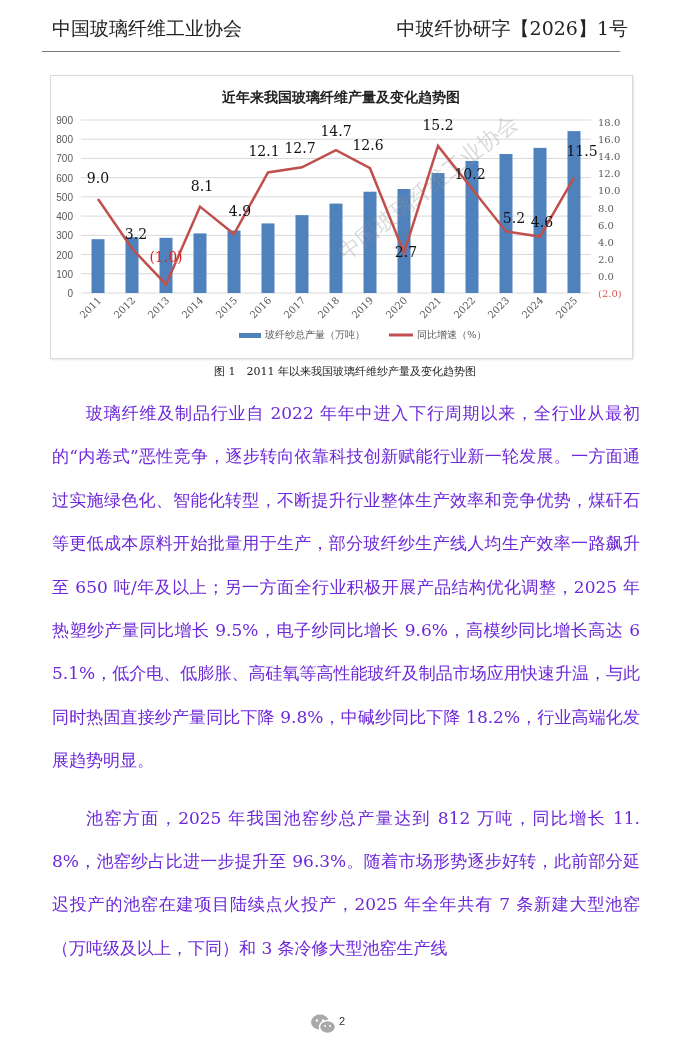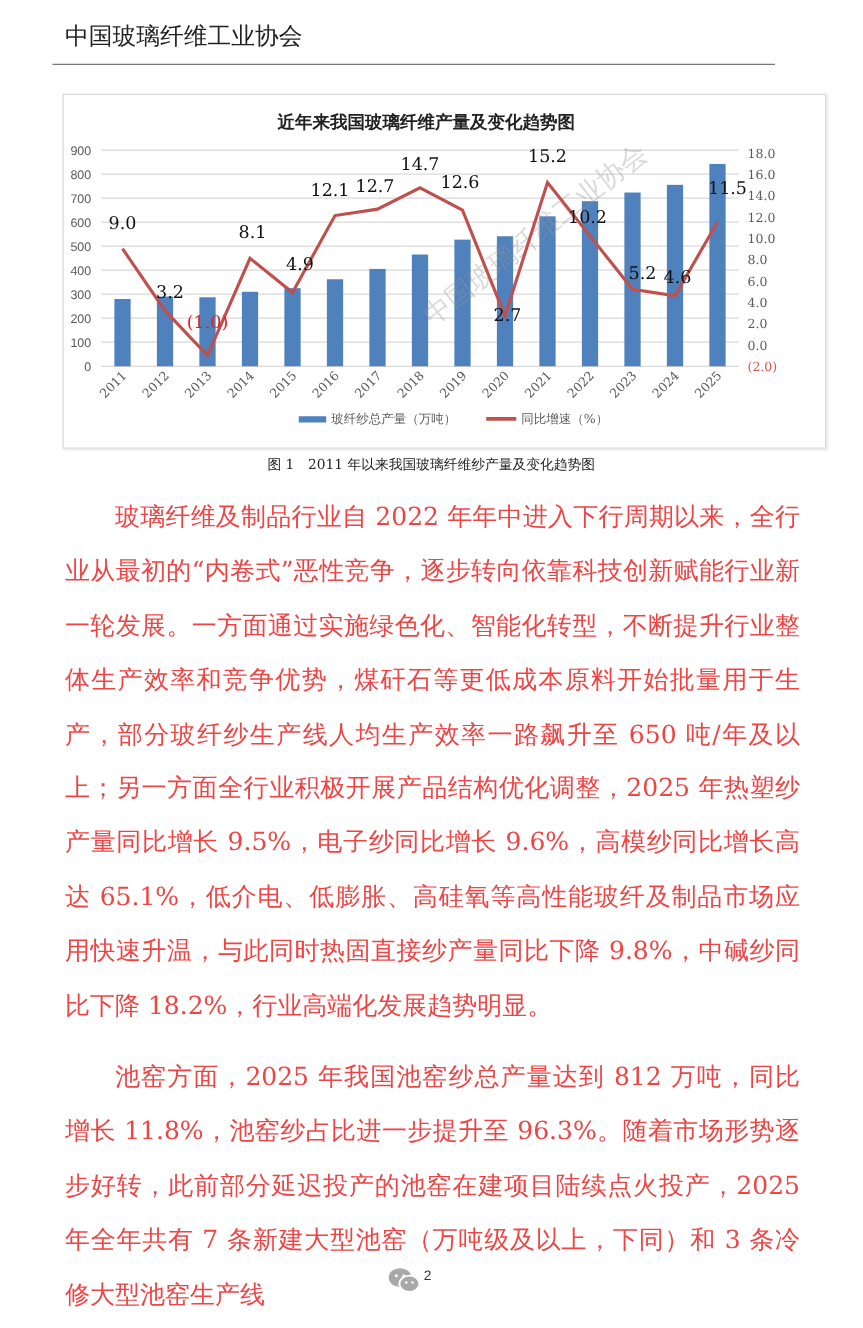--- a/index.html
+++ b/index.html
@@ -3,35 +3,36 @@
 <meta charset="utf-8">
 <style>
   html, body { margin: 0; padding: 0; background: #ffffff; }
   body { width: 690px; height: 1062px; position: relative; overflow: hidden;
          font-family: "DejaVu Serif", "Liberation Serif", serif; color: #1a1a1a; }
   .header { position: absolute; left: 52px; right: 62px; top: 14px; height: 30px;
             display: flex; justify-content: space-between; align-items: center;
             font-size: 19px; color: #222; }
   .header-rule { position: absolute; left: 42px; width: 578px; top: 51px; height: 1px; background: #777; }
   .chart-frame { position: absolute; left: 50px; top: 75px; width: 581px; height: 282px;
-                 border: 1px solid #d9d9d9; box-shadow: 1px 1px 2px #e6e6e6; background: #fff; padding-left: 28px; }
+                 border: 1px solid #d9d9d9; box-shadow: 1px 1px 2px #e6e6e6; background: #fff; }
   .chart-frame svg { position: absolute; left: 0; top: 0; }
   .caption { position: absolute; left: 0; right: 0; top: 364px; text-align: center; font-size: 11px; color: #222; }
-  .body-text { position: absolute; left: 52px; width: 588px; font-size: 20px; line-height: 43.4px; color: #ef4444; }
+  .body-text { position: absolute; left: 52px; width: 588px; font-size: 17px; line-height: 43.4px; color: #6d28d9; }
   .para { margin: 0; text-indent: 2em; text-align: justify; word-break: break-all; }
   .footer { position: absolute; left: 310px; top: 1012px; display: flex; align-items: center;
             font-family: "DejaVu Sans", "Liberation Sans", sans-serif; color: #9a9a9a; font-size: 17px; }
   .footer .wechat { width: 28px; height: 24px; margin-right: 6px; position: relative; }
   .page-num { position: absolute; left: 339px; top: 1015px; font-family: "Liberation Sans", sans-serif; font-size: 11px; color: #333; }
 </style>
 </head>
 <body>
 
 <div class="header">
   <span>中国玻璃纤维工业协会</span>
+  <span>中玻纤协研字【2026】1号</span>
 </div>
 <div class="header-rule"></div>
 
 <div class="chart-frame">
   <svg id="chart-svg" width="581" height="282">
       <text x="290" y="26" text-anchor="middle" font-size="14" font-weight="bold" font-family="DejaVu Serif, serif" fill="#222">近年来我国玻璃纤维产量及变化趋势图</text>
       <line x1="30" x2="540" y1="217" y2="217" stroke="#d9d9d9" stroke-width="1"></line>
       <text x="22" y="221" text-anchor="end" font-size="10" fill="#595959" font-family="Liberation Sans, sans-serif">0</text>
       <line x1="30" x2="540" y1="197.77777777777777" y2="197.77777777777777" stroke="#d9d9d9" stroke-width="1"></line>
       <text x="22" y="201.77777777777777" text-anchor="end" font-size="10" fill="#595959" font-family="Liberation Sans, sans-serif">100</text>

